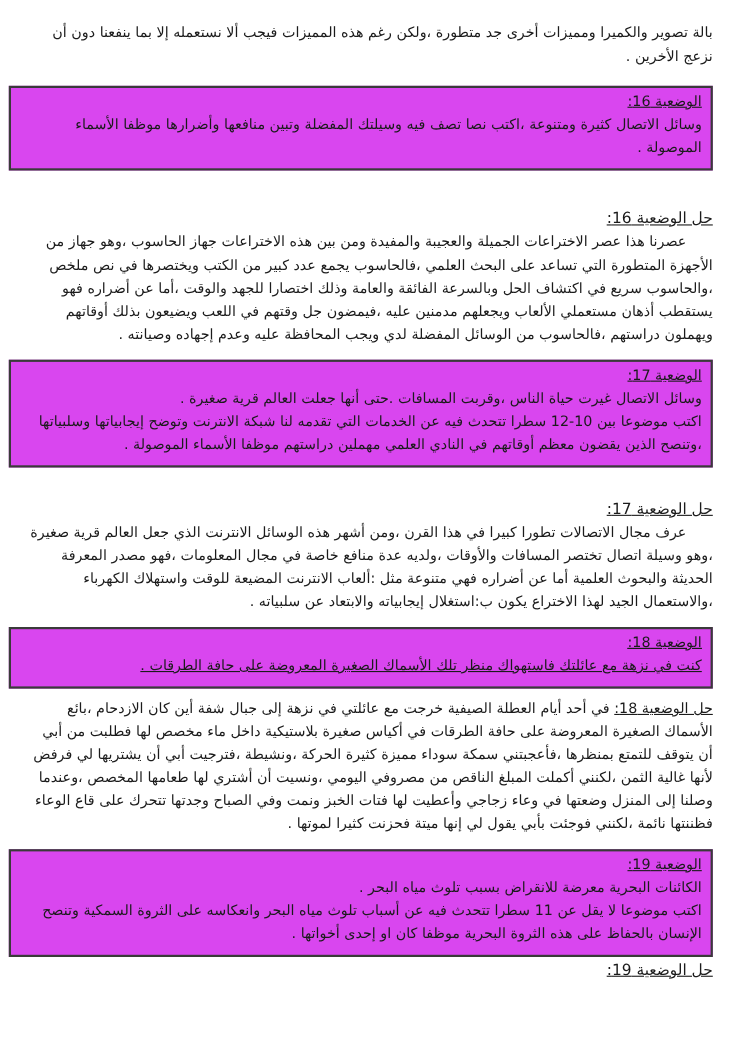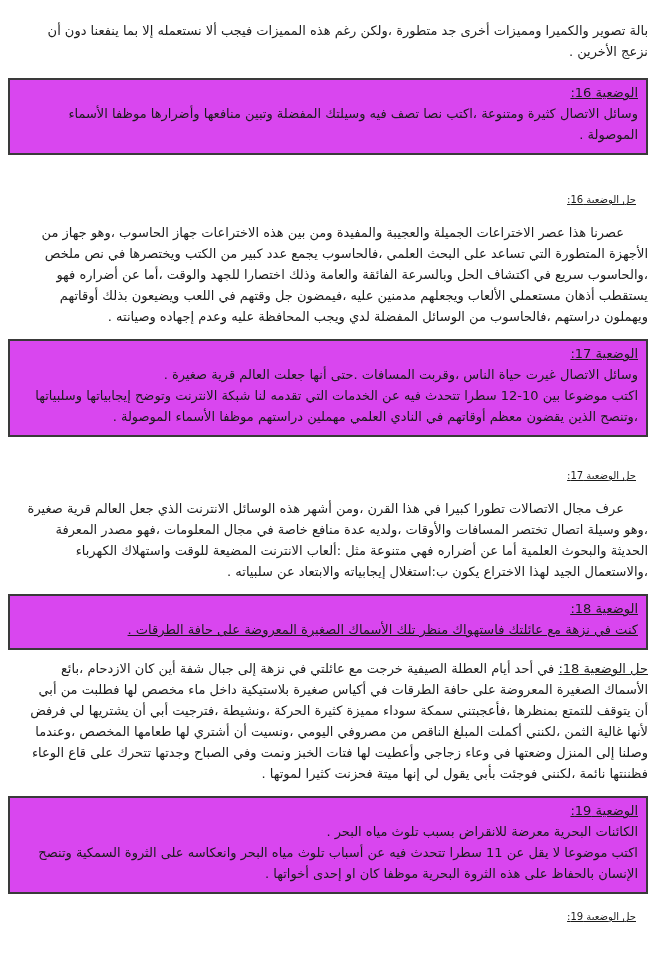--- a/index.html
+++ b/index.html
@@ -38,22 +38,22 @@
   .box-title {
     text-decoration: underline;
   }
   #box16 { margin-bottom: 34px; }
   #box17 { margin-bottom: 28px; }
   #box18 { margin-bottom: 8px; text-decoration: underline; }
   #box19 { margin-bottom: 2px; }
   .sol-heading {
     text-decoration: underline;
     font-weight: normal;
-    font-size: 10px;
-    margin: 12px;
+    font-size: 14px;
+    margin: 0;
   }
   .sol-body {
     margin: 0 0 12px 0;
     text-indent: 24px;
   }
   .sol-inline {
     margin: 0 0 12px 0;
   }
   .sol-inline .inline-title {
     text-decoration: underline;

